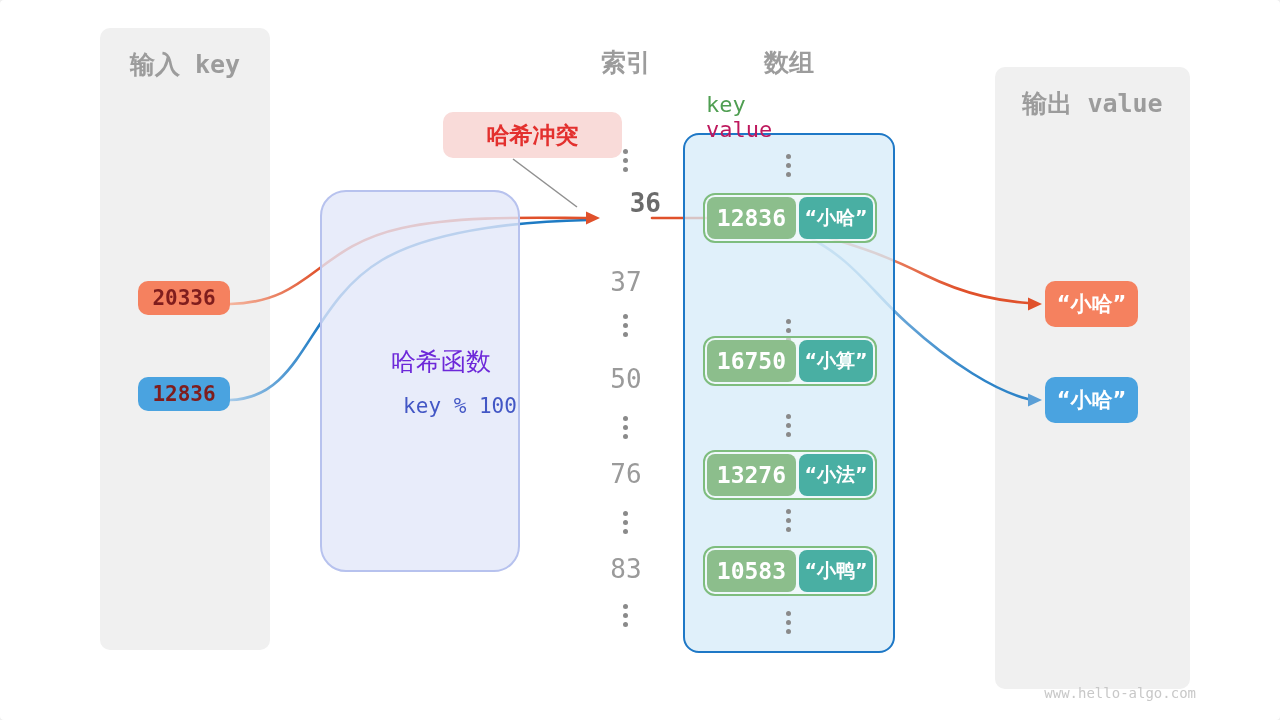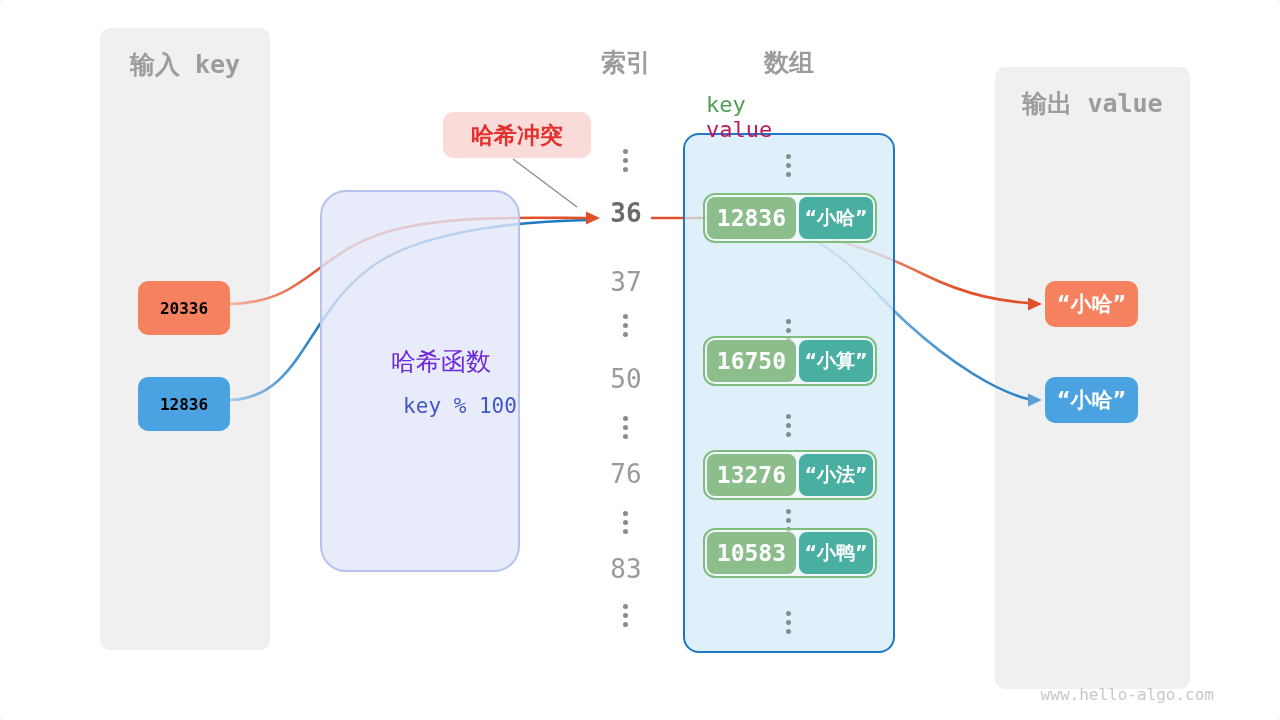--- a/index.html
+++ b/index.html
@@ -11,31 +11,31 @@
 
   
   .side-col{background:#F0F0F0;border-radius:10px;z-index:0;text-align:center;}
   .side-col .col-title{margin-top:20px;font-size:25px;font-weight:bold;color:#9C9C9C;
         font-family:"DejaVu Sans Mono","Liberation Mono",monospace;}
 
   
   svg.flow{position:absolute;left:0;top:0;z-index:1;}
 
   
-  .key-box{width:92px;height:54px;border-radius:10px;z-index:2;display:flex;align-items:center;
-        justify-content:center;color:#000000;font-size:16px;font-weight:bold;}
+  .key-box{width:92px;height:34px;border-radius:10px;z-index:2;display:flex;align-items:center;
+        justify-content:center;color:#7f1d1d;font-size:21px;font-weight:bold;}
   .out-box{width:93px;height:46px;border-radius:10px;z-index:2;display:flex;align-items:center;
         justify-content:center;color:#fff;font-size:21px;font-weight:bold;}
   .hash-box{left:320px;top:190px;width:200px;height:382px;background:rgba(226,231,249,0.80);
         border:2px solid #B7C2EE;border-radius:26px;z-index:2;box-sizing:border-box;}
   .hash-title{left:320px;top:345px;width:242px;text-align:center;font-size:25px;color:#6d28d9;
         font-weight:500;z-index:3;}
   .hash-formula{left:320px;top:394px;width:200px;text-align:center;font-size:21px;color:#4357C5;
         z-index:3;margin-left:40px;}
-  .collision{left:443px;top:112px;width:148px;height:46px;background:#F9DBD9;border-radius:10px;
+  .collision{left:443px;top:112px;width:179px;height:46px;background:#F9DBD9;border-radius:10px;
         z-index:2;display:flex;align-items:center;justify-content:center;color:#E3302E;
         font-size:23px;font-weight:bold;}
 
   
   .idx{width:70px;text-align:center;font-size:26px;color:#9A9A9A;z-index:3;}
   .idx.hot{color:#6B6B6B;font-weight:bold;}
   .hdr{font-size:25px;font-weight:bold;color:#9C9C9C;text-align:center;z-index:3;}
 
   
   .array-box{left:683px;top:133px;width:212px;height:520px;background:rgba(214,235,248,0.75);
@@ -49,21 +49,21 @@
         gap:3px;padding:2px;}
   .pair .pk{flex:1.2;background:#8CBE8C;border-radius:8px;display:flex;align-items:center;
         justify-content:center;color:#fff;font-size:23px;font-weight:bold;}
   .pair .pv{flex:1;background:#49AFA3;border-radius:8px;display:flex;align-items:center;
         justify-content:center;color:#fff;font-size:19px;font-weight:bold;}
 
   
   .vdots{display:flex;flex-direction:column;gap:4px;align-items:center;z-index:3;}
   .vdots i{width:5px;height:5px;border-radius:50%;background:#8A8A8A;}
 
-  .watermark{right:66px;top:685px;font-size:16px;color:#C8C8C8;z-index:3;}
+  .watermark{right:84px;top:685px;font-size:14px;color:#C8C8C8;z-index:3;}
 </style>
 </head>
 <body>
 
 <div class="card">
 
   <div class="abs side-col" style="left:100px;top:28px;width:170px;height:622px;">
     <div class="col-title">输入 key</div>
   </div>
   <div class="abs side-col" style="left:995px;top:28px;width:195px;height:622px;margin-top:39px;">
@@ -113,21 +113,21 @@
   <div class="abs hash-formula mono">key % 100</div>
 
   <div class="abs collision">哈希冲突</div>
 
   <div class="abs hdr" style="left:576px;top:46px;width:100px;">索引</div>
   <div class="abs vdots" style="left:623px;top:149px;">
       <i></i>
       <i></i>
       <i></i>
     </div>
-  <div class="abs idx hot mono" style="left:591px;top:198px;">36</div>
+  <div class="abs idx hot mono" style="left:591px;top:188px;text-align:right;">36</div>
   <div class="abs idx mono" style="left:591px;top:267px;">37</div>
   <div class="abs vdots" style="left:623px;top:314px;">
       <i></i>
       <i></i>
       <i></i>
     </div>
   <div class="abs idx mono" style="left:591px;top:364px;">50</div>
   <div class="abs vdots" style="left:623px;top:416px;">
       <i></i>
       <i></i>
@@ -182,21 +182,21 @@
   <div class="abs pair" style="top:450px;">
     <div class="pk mono">13276</div>
     <div class="pv">“小法”</div>
   </div>
   <div class="abs vdots" style="left:786px;top:509px;">
       <i></i>
       <i></i>
       <i></i>
     </div>
 
-  <div class="abs pair" style="top:528px;justify-content:space-between;">
+  <div class="abs pair" style="top:546px;justify-content:space-between;">
     <div class="pk mono">10583</div>
     <div class="pv">“小鸭”</div>
   </div>
   <div class="abs vdots" style="left:786px;top:611px;">
       <i></i>
       <i></i>
       <i></i>
     </div>
 
   <div class="abs out-box" style="left:1045px;top:281px;background:#F5815F;">“小哈”</div>

